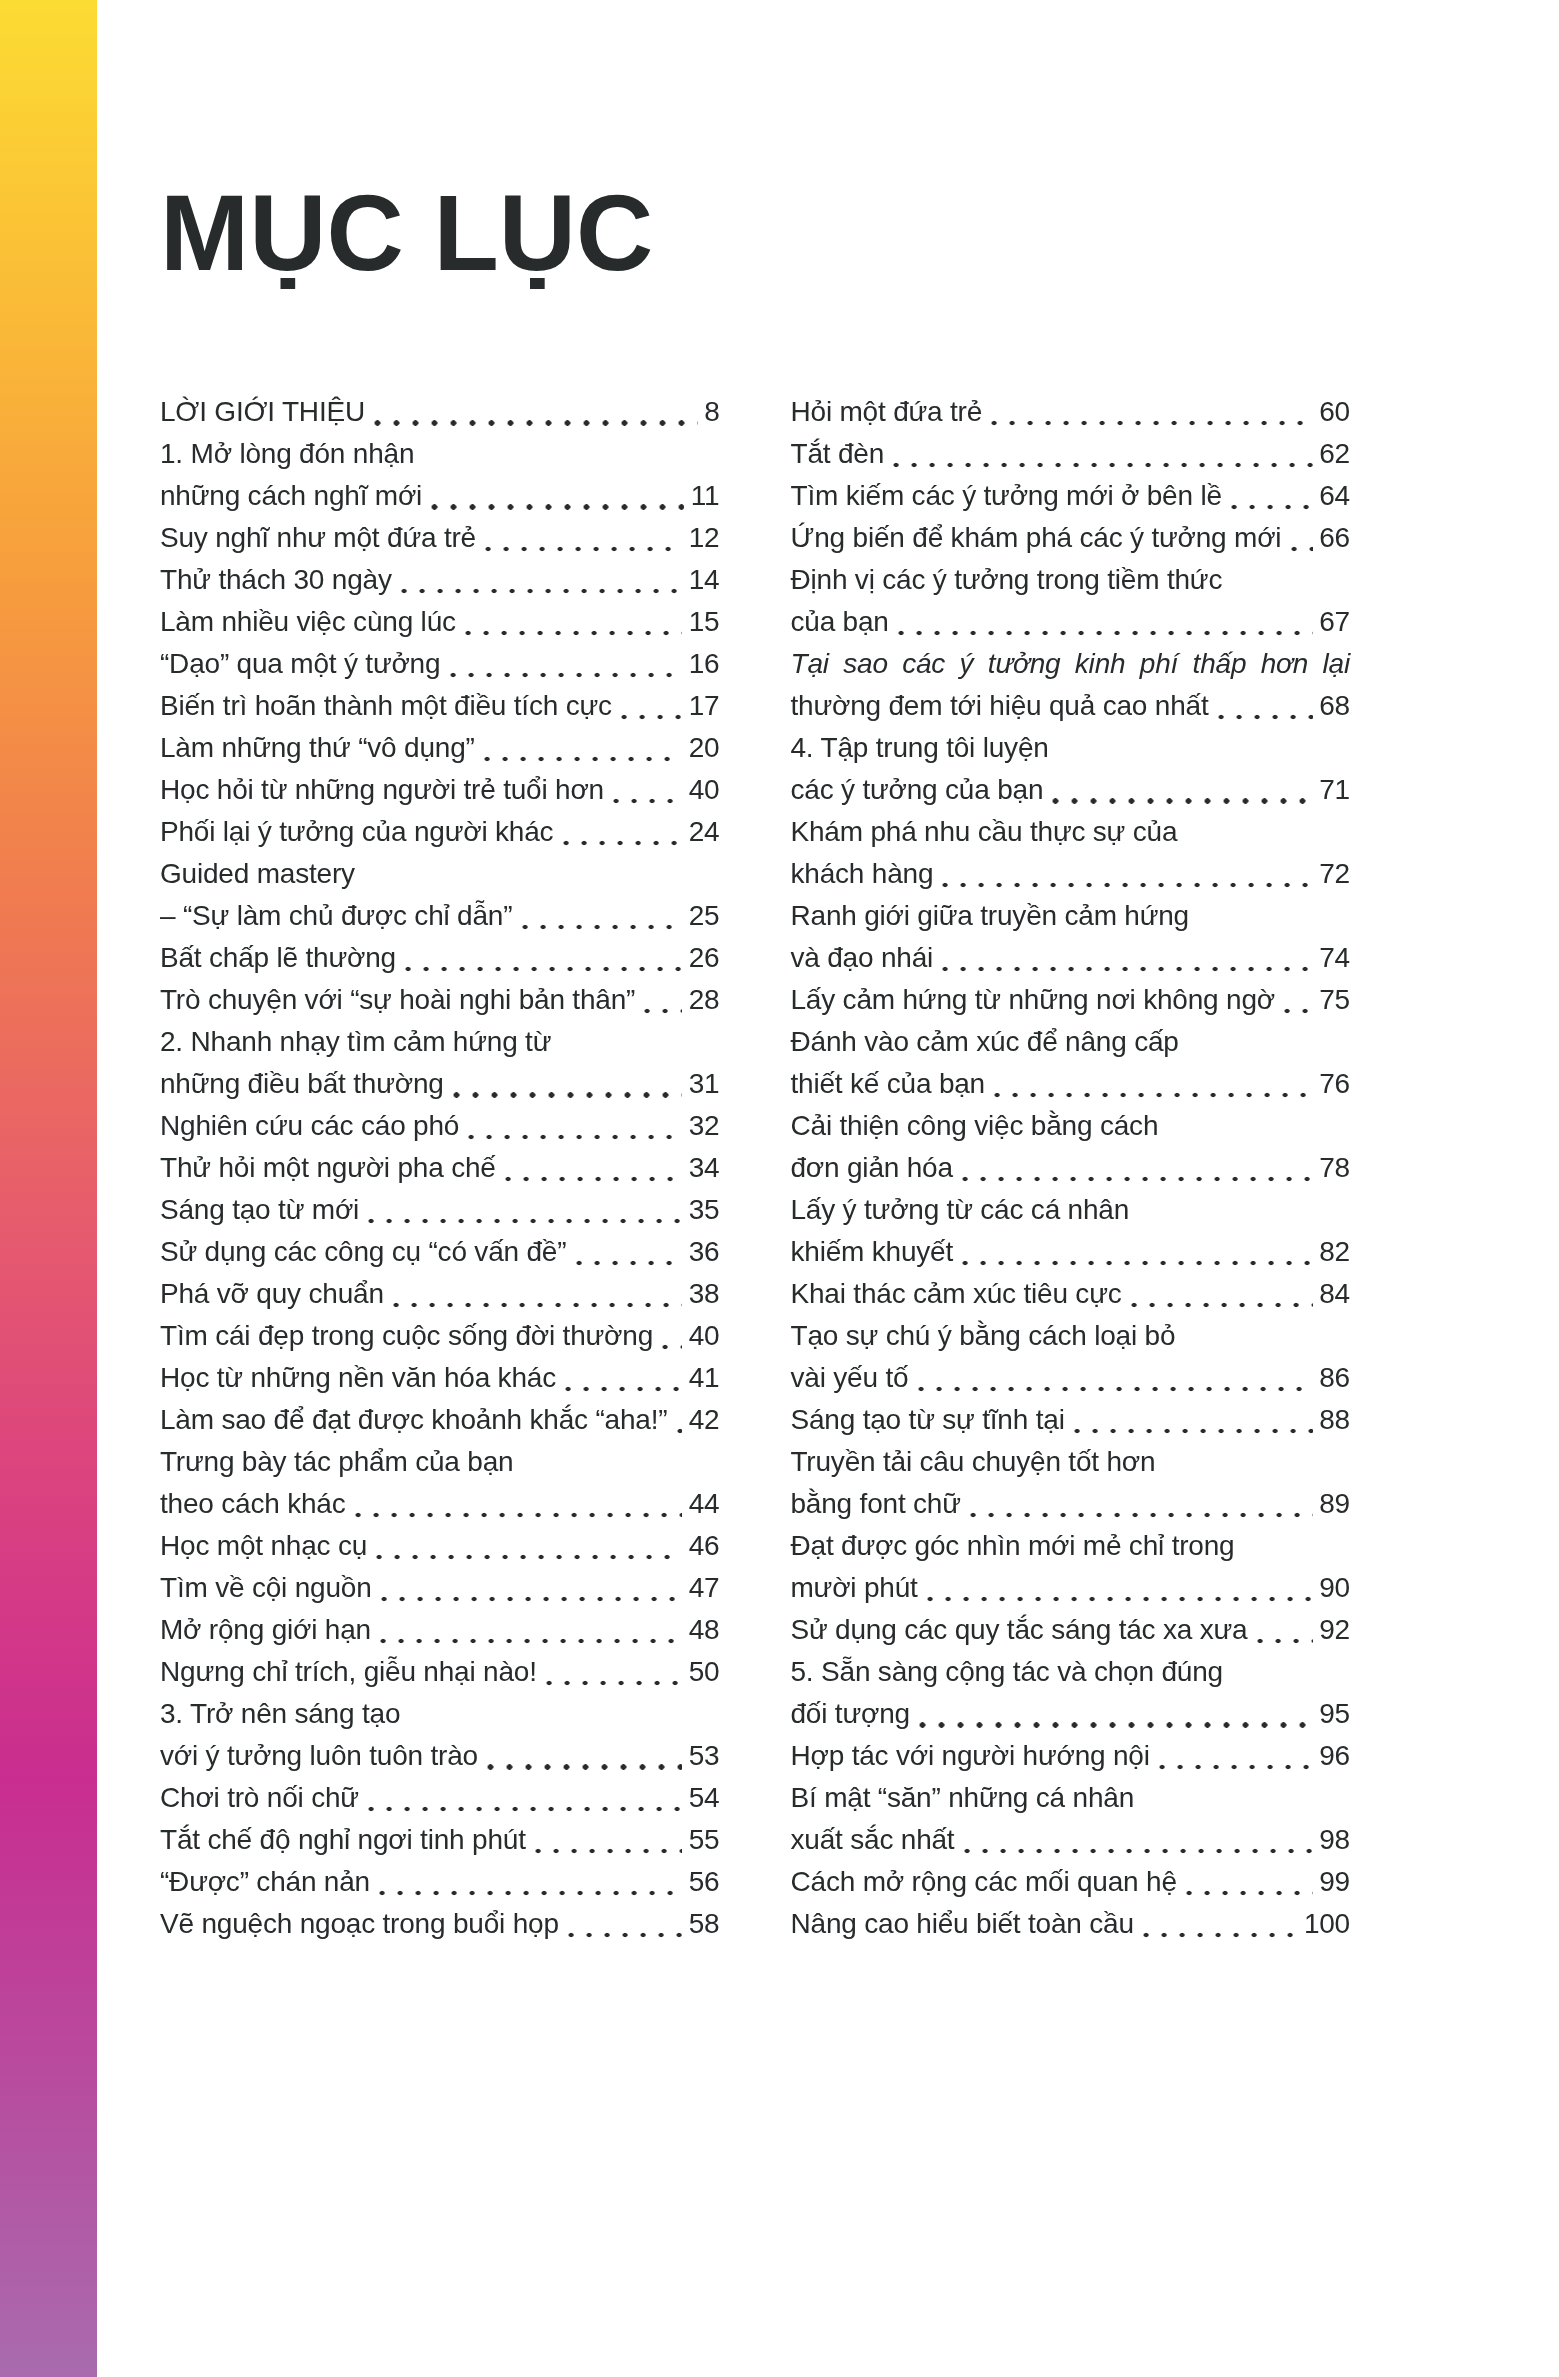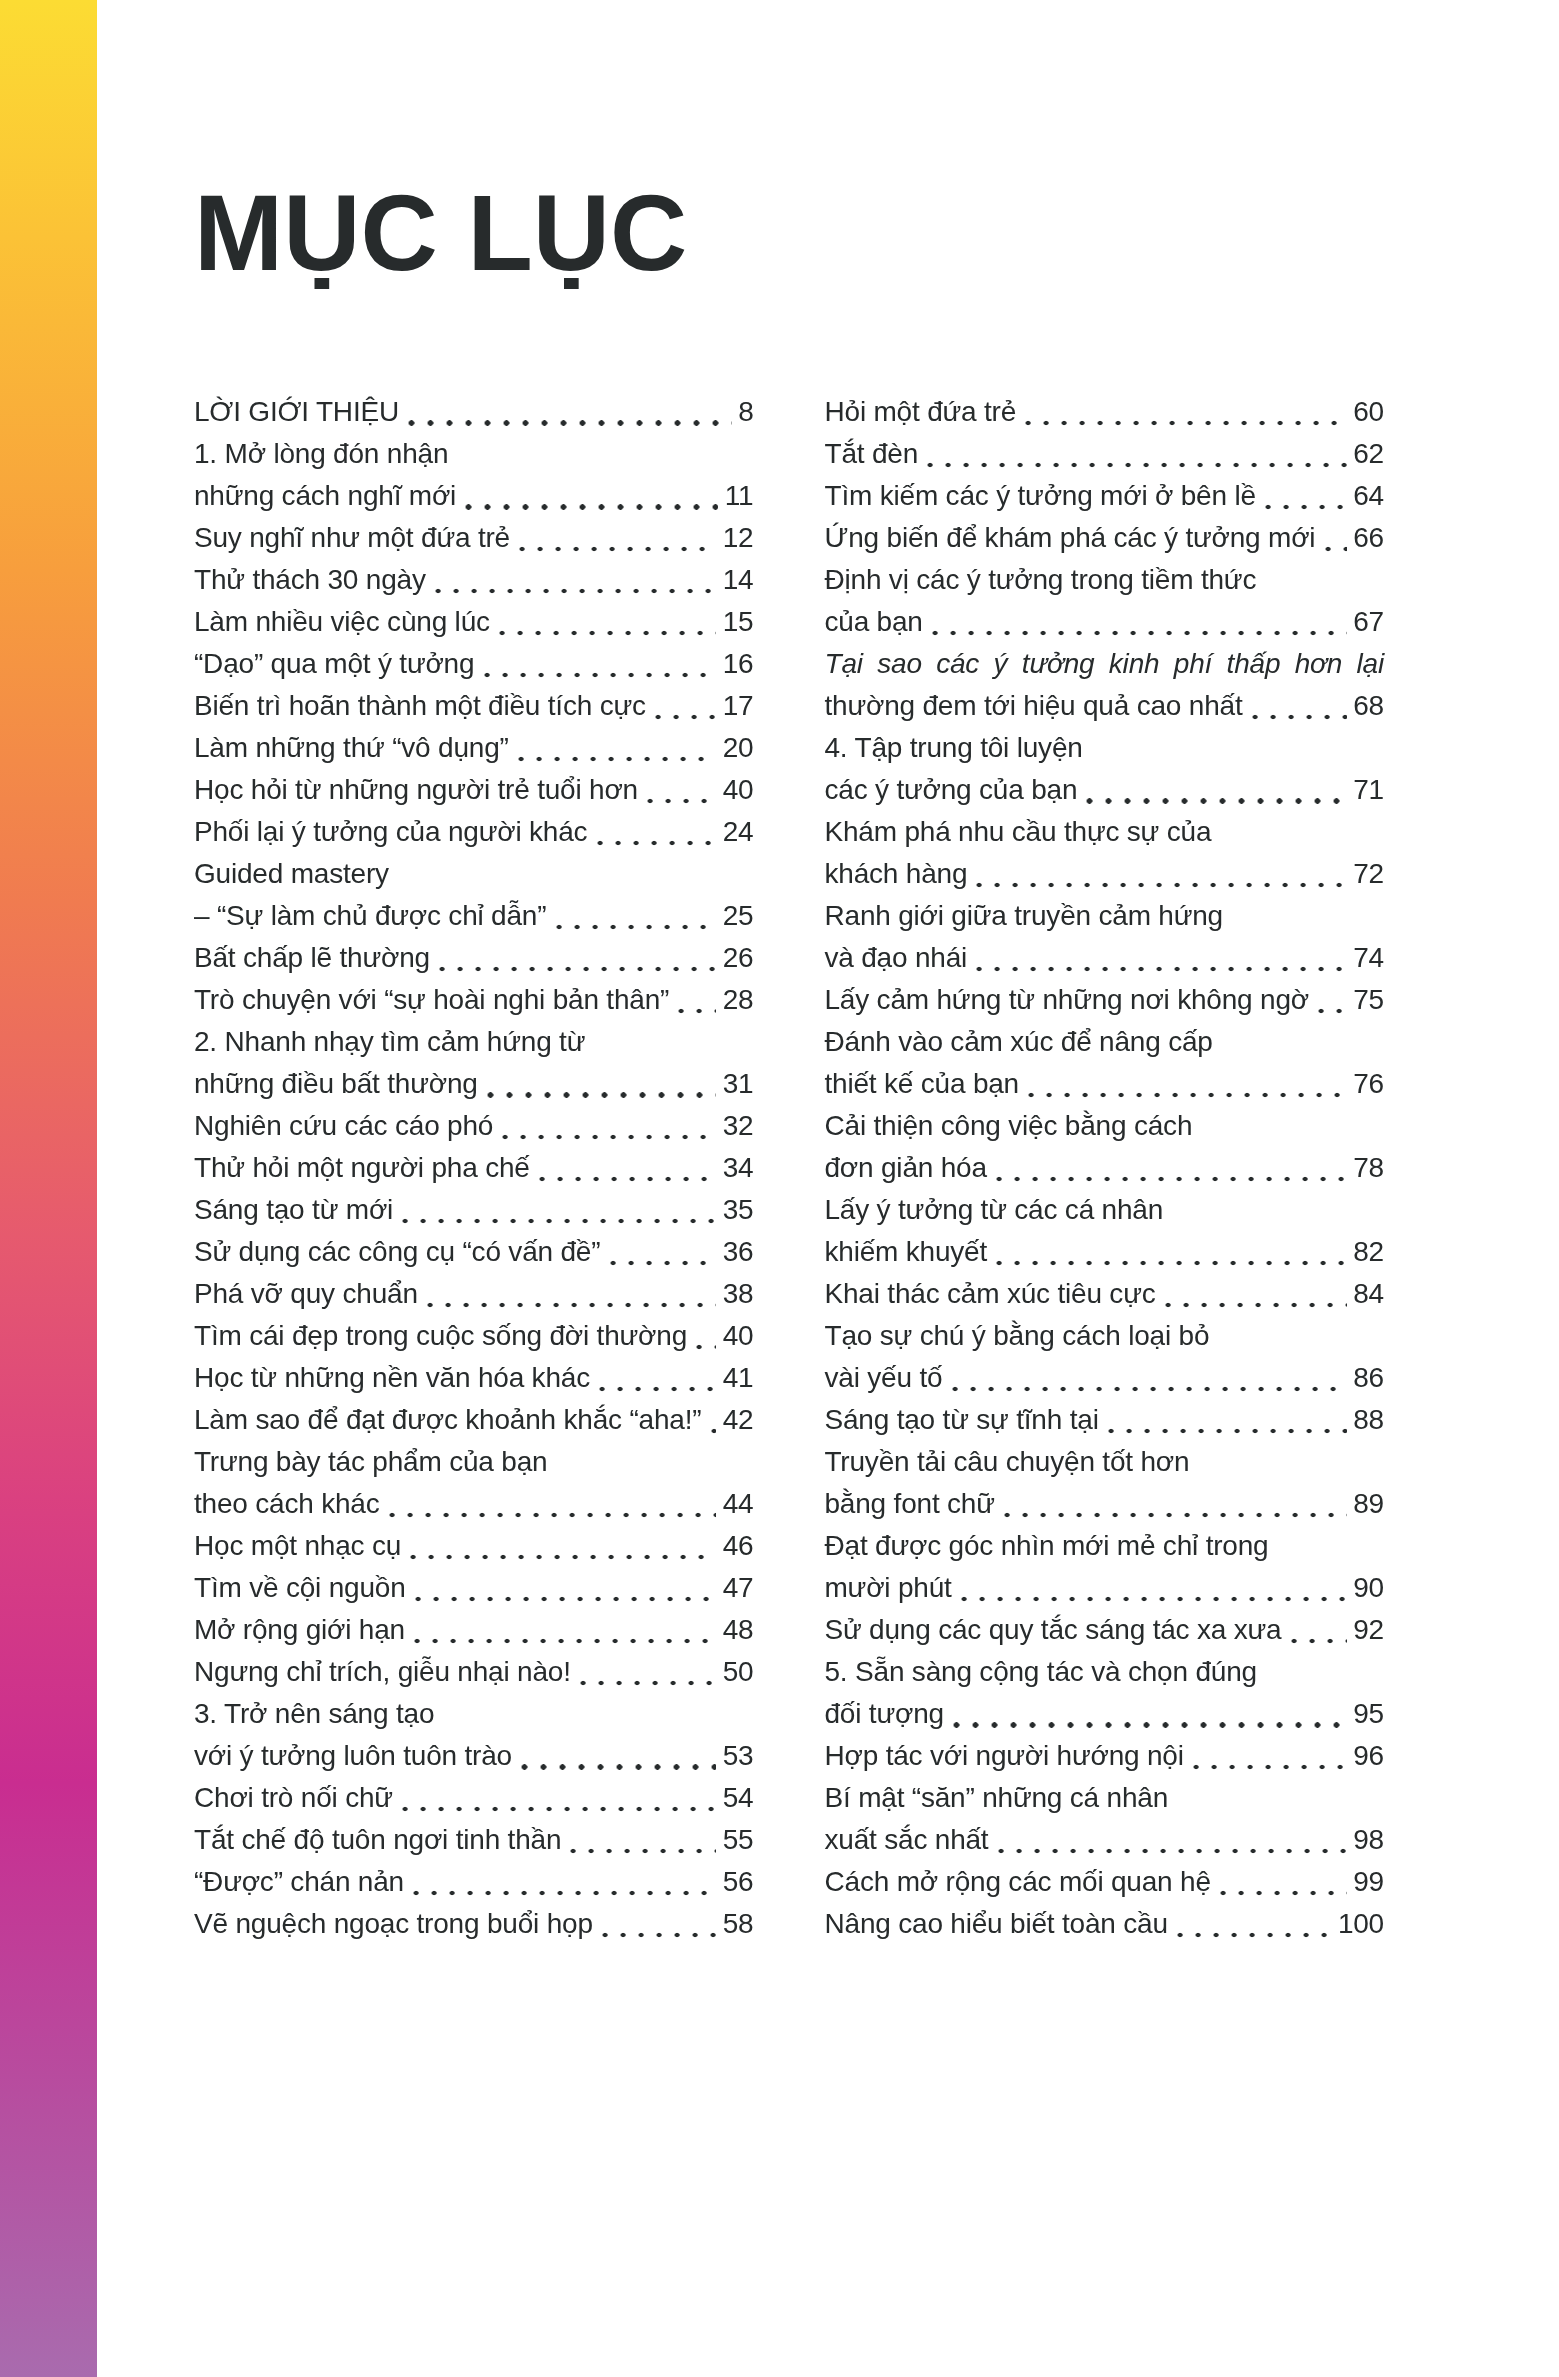--- a/index.html
+++ b/index.html
@@ -7,21 +7,21 @@
     width:1559px;height:2377px;
     background:#ffffff;
     font-family:"Liberation Sans",sans-serif;
     position:relative;overflow:hidden;
     color:#272b2c;
   }
   .strip{
     position:absolute;left:0;top:0;width:97px;height:2377px;
   }
   .content{
-    position:absolute;left:194px;top:0;width:1190px;
+    position:absolute;left:160px;top:0;width:1190px;
   }
   .page-title{
     margin:180px 0 0 0;
     font-size:107px;
     font-weight:700;
     line-height:1;
     color:#272b2c;
     letter-spacing:0px;
   }
   .columns{
@@ -239,21 +239,21 @@
     <span class="row-text">với ý tưởng luôn tuôn trào</span>
     <span class="dots"></span>
     <span class="row-page">53</span>
   </div>
         <div class="row">
     <span class="row-text">Chơi trò nối chữ</span>
     <span class="dots"></span>
     <span class="row-page">54</span>
   </div>
         <div class="row">
-    <span class="row-text">Tắt chế độ tuôn ngơi tinh thần</span>
+    <span class="row-text">Tắt chế độ nghỉ ngơi tinh phút</span>
     <span class="dots"></span>
     <span class="row-page">55</span>
   </div>
         <div class="row">
     <span class="row-text">“Được” chán nản</span>
     <span class="dots"></span>
     <span class="row-page">56</span>
   </div>
         <div class="row">
     <span class="row-text">Vẽ nguệch ngoạc trong buổi họp</span>

